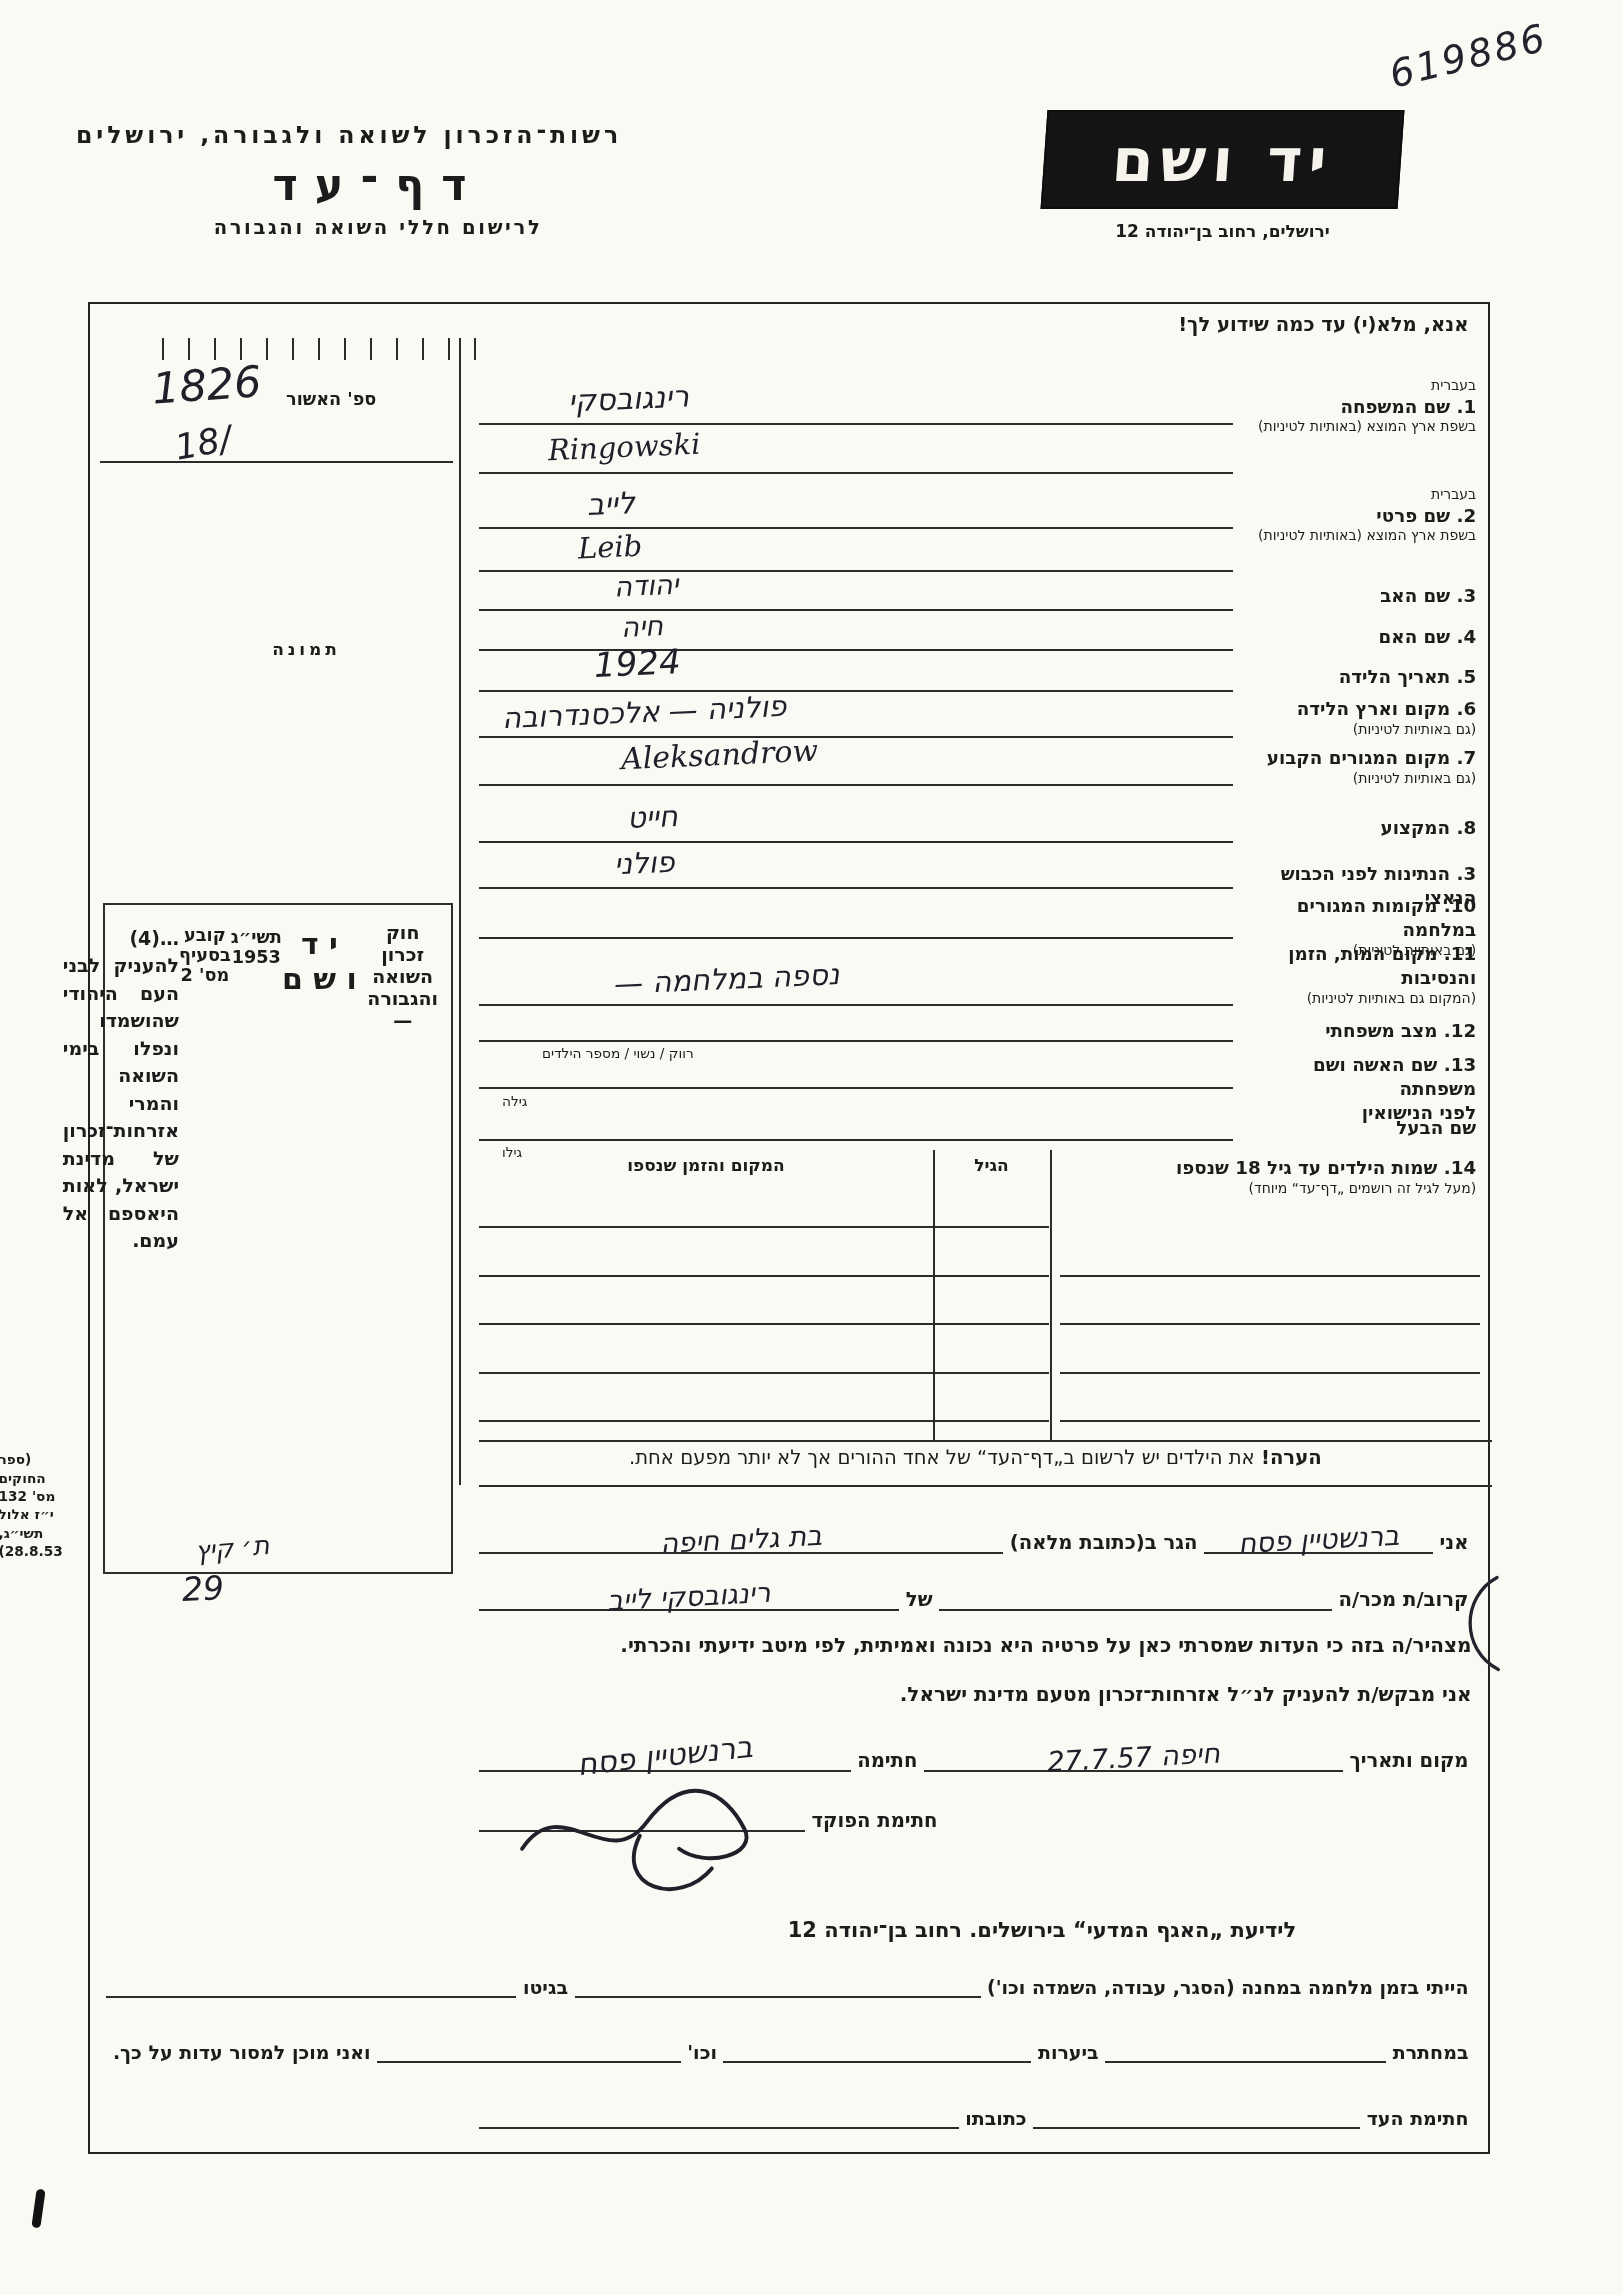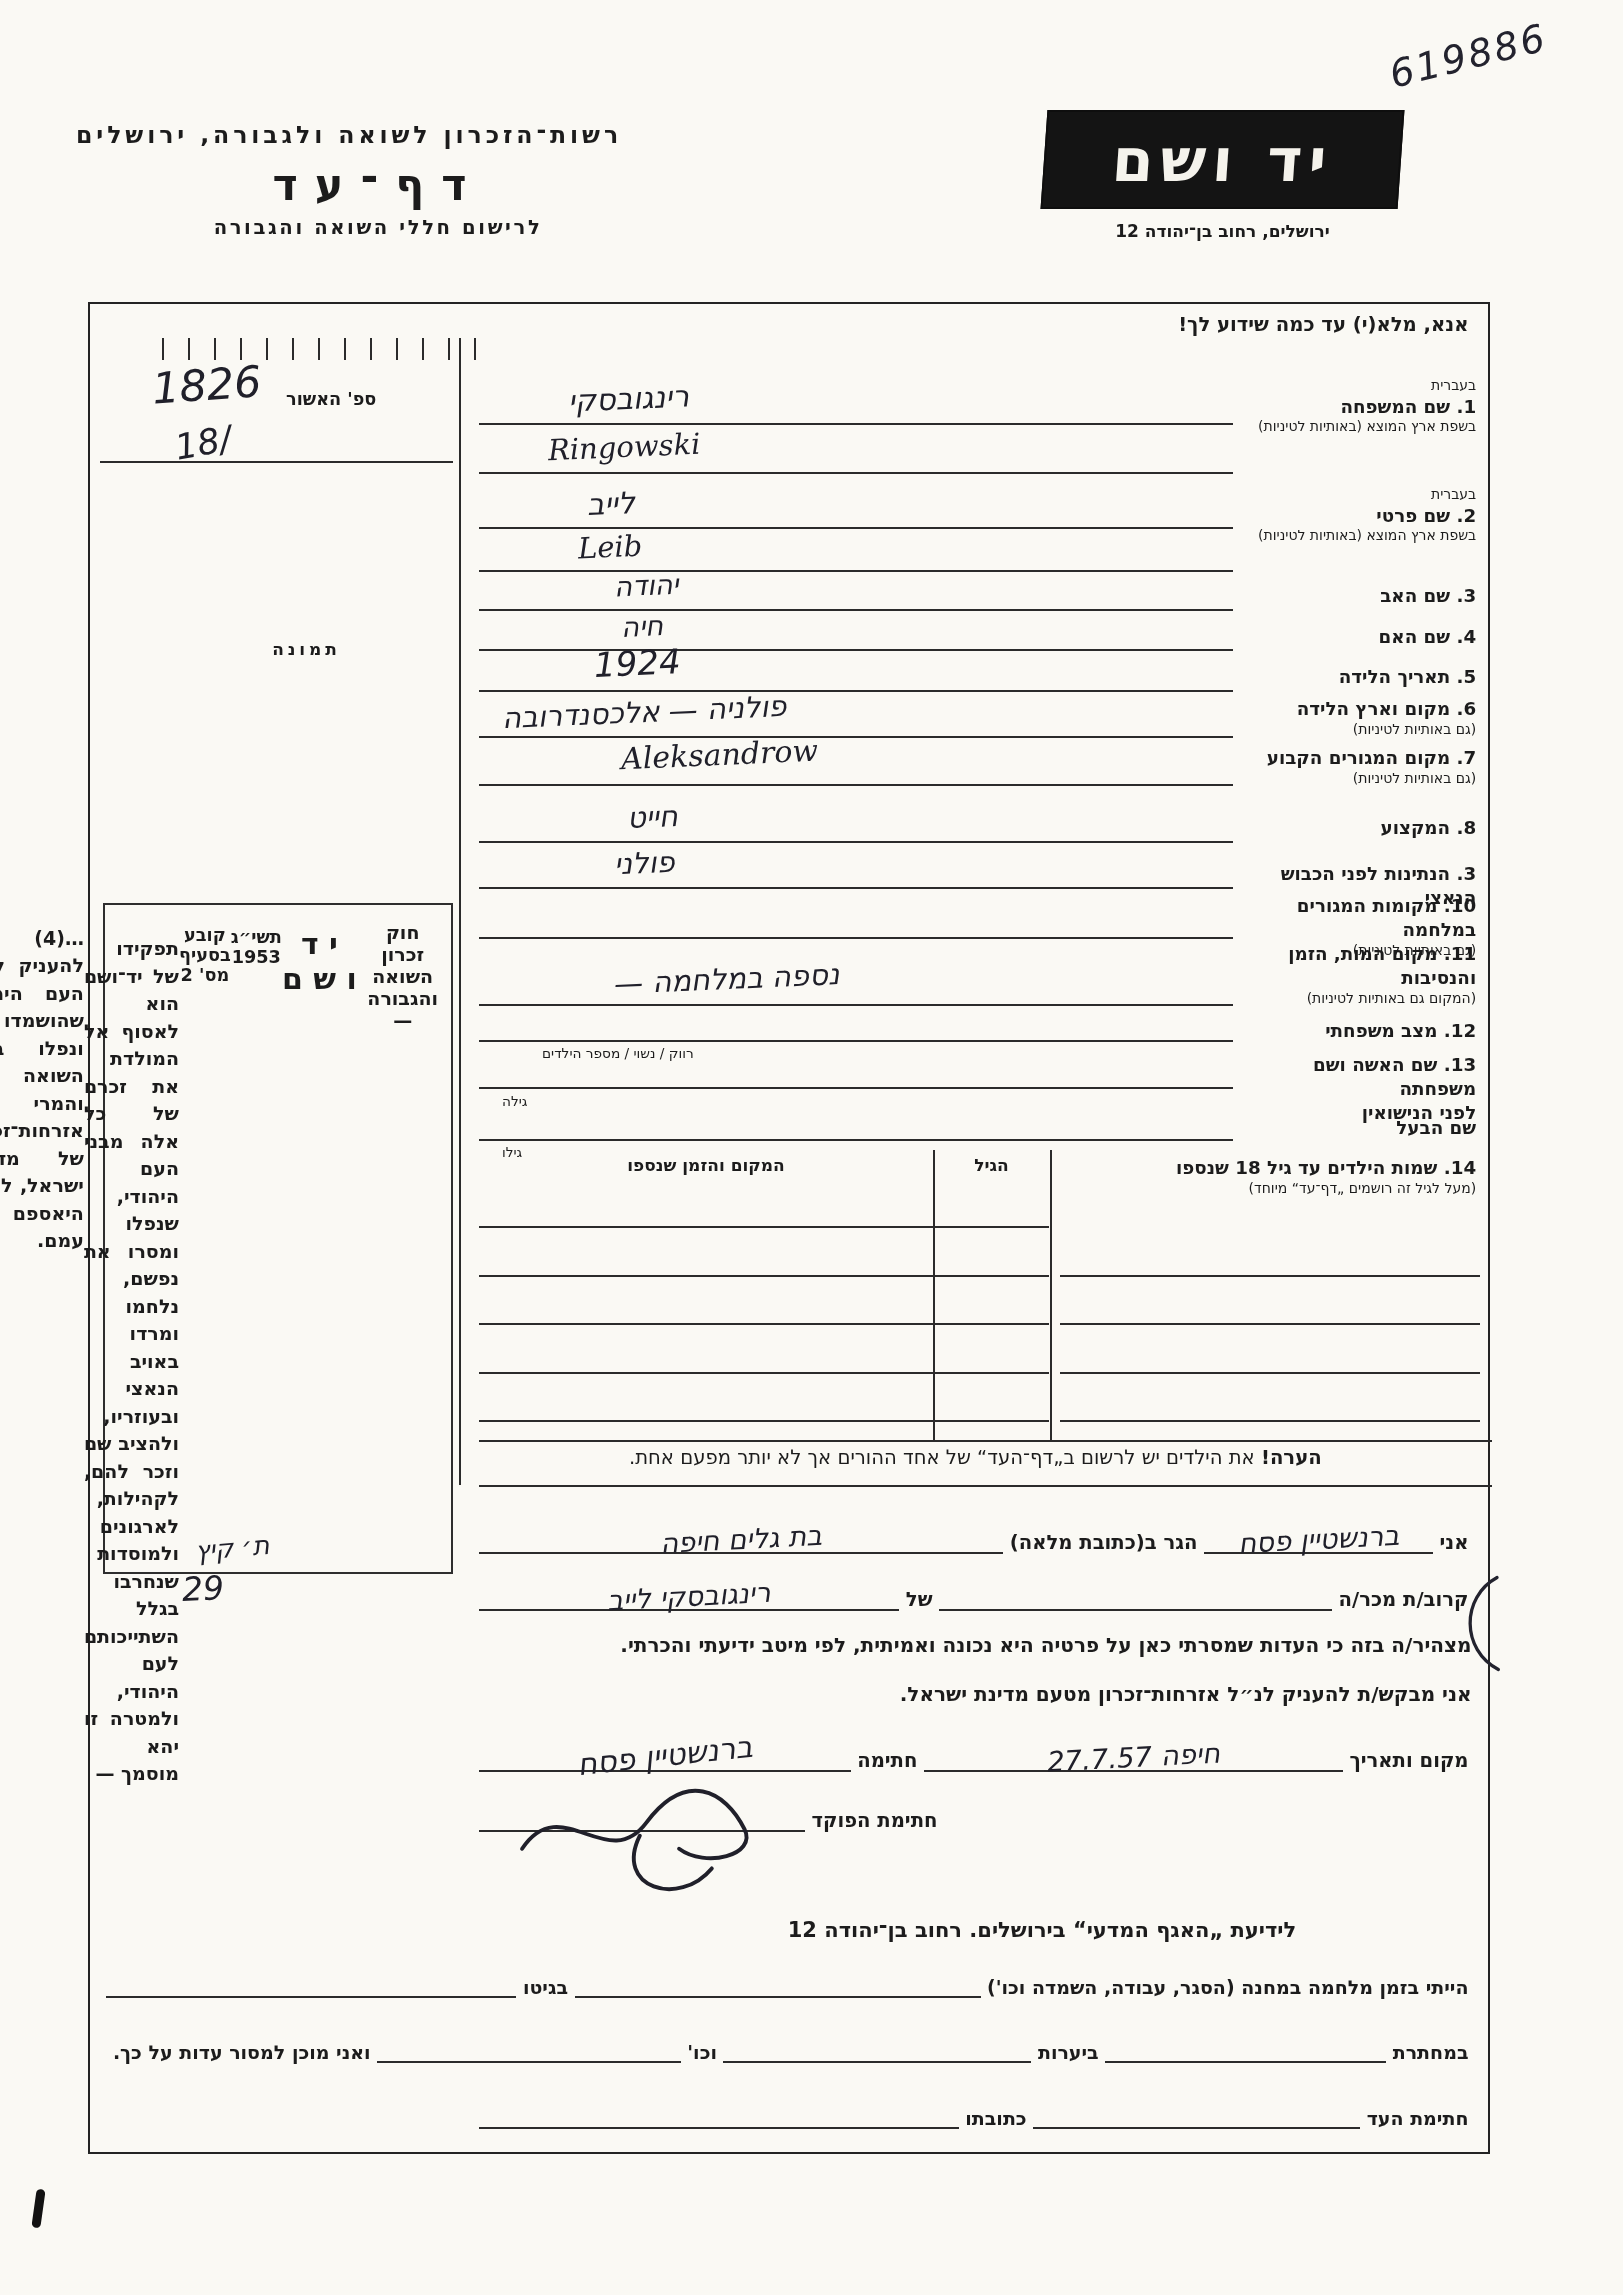--- a/index.html
+++ b/index.html
@@ -117,21 +117,20 @@
     <div class="hw" style="left:85px; top:119px; font-size:35px; transform:rotate(-10deg);">/18</div>
     <div class="abs" style="left:196px; top:85px; font-weight:bold; font-size:17.7px;">ספ' האשור</div>
     <div class="hrule" style="left:9.8px; top:157px; width:353px;"></div>
     <div class="abs" style="left:79px; top:335px; width:275px; text-align:center; font-weight:bold; font-size:17px; letter-spacing:3.9px;">תמונה</div>
 
     <div class="lawbox">
       <div class="law-t1">חוק זכרון השואה והגבורה —</div>
       <div class="law-t2">יד ושם</div>
       <div class="law-t3">תשי״ג 1953</div>
       <div class="law-t4">קובע בסעיף מס' 2</div>
-      <div class="law-body">תפקידו של יד־ושם הוא לאסוף אל המולדת את זכרם של כל אלה מבני העם היהודי, שנפלו ומסרו את נפשם, נלחמו ומרדו באויב הנאצי ובעוזריו, ולהציב שם וזכר להם, לקהילות, לארגונים ולמוסדות שנחרבו בגלל השתייכותם לעם היהודי, ולמטרה זו יהא מוסמך —</div>
       <div class="law-body2">…(4) להעניק לבני העם היהודי שהושמדו ונפלו בימי השואה והמרי אזרחות־זכרון של מדינת ישראל, לאות היאספם אל עמם.</div>
       <div class="law-src">
         <div>(ספר החוקים מס' 132</div>
         <div>י״ז אלול תשי״ג, 28.8.53)</div>
       </div>
     </div>
 
     <div class="hw" style="left:105px; top:1229px; font-size:26px; transform:rotate(-5deg);">ת׳ קיץ</div>
     <div class="hw" style="left:92px; top:1265px; font-size:33px;">29</div>
 

